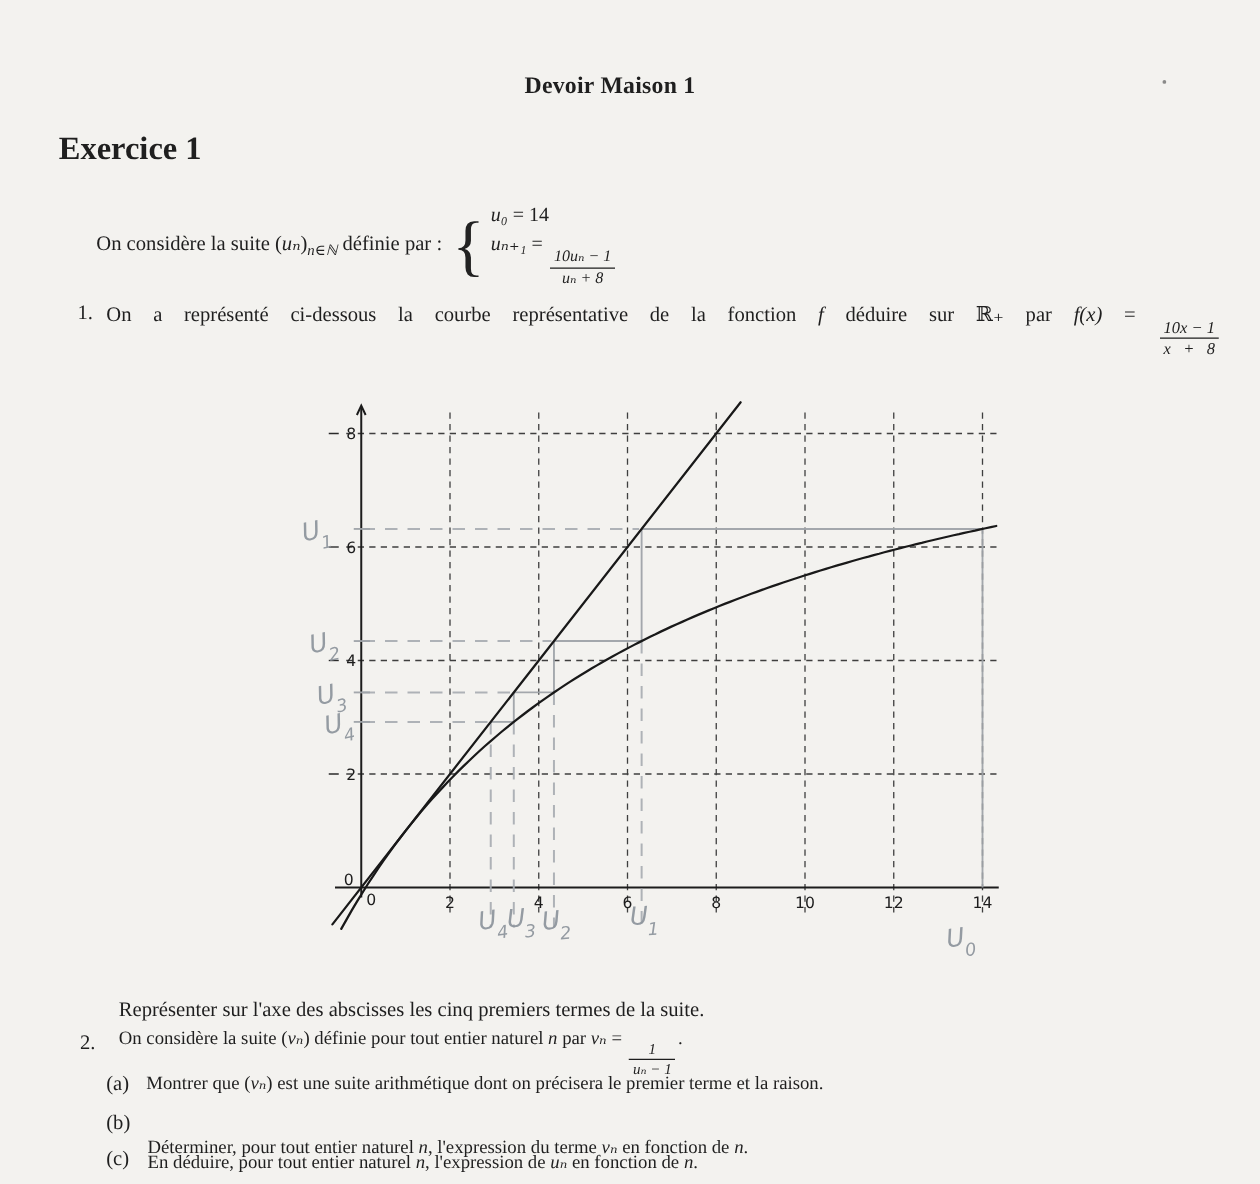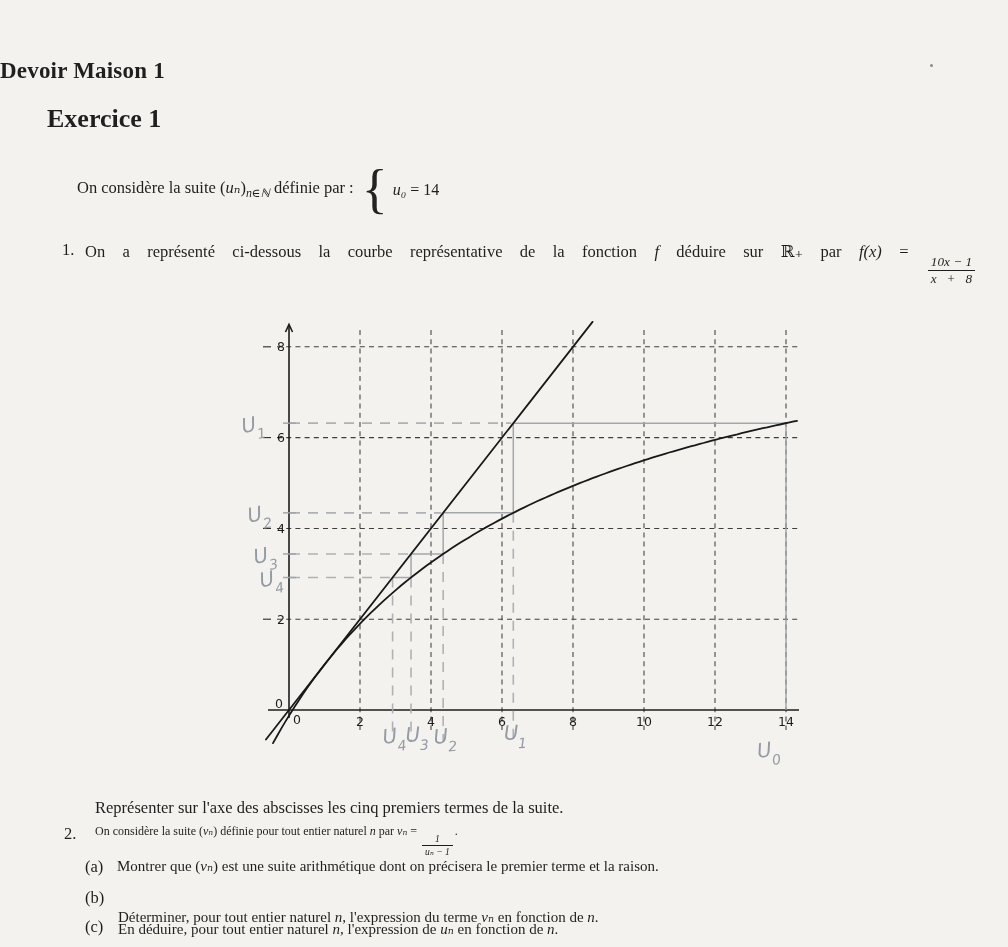--- a/index.html
+++ b/index.html
@@ -3,33 +3,33 @@
 <meta charset="utf-8">
 <style>
   html,body{margin:0;padding:0;}
   body{
     width:1008px;height:947px;overflow:hidden;position:relative;
     background:#f3f2ef;
     font-family:"Liberation Serif","DejaVu Serif",serif;
     color:#1f1f1f;
   }
   .abs{position:absolute;}
-  .page-title{top:58px;left:0;width:976px;text-align:left;font-weight:bold;font-size:23px;letter-spacing:.2px;}
+  .page-title{top:58px;left:0;width:976px;text-align:center;font-weight:bold;font-size:19px;letter-spacing:.2px;}
   .exercise-heading{left:47px;top:104px;font-size:26px;font-weight:bold;}
   .intro{left:77px;top:164px;display:flex;align-items:center;font-size:16.5px;}
   .brace{font-size:54px;line-height:.95;font-weight:400;margin:0 5px 0 8px;color:#222;}
   .cases{display:inline-flex;flex-direction:column;justify-content:center;gap:3px;font-size:16px;}
   .case-row{white-space:nowrap;}
   .item-marker{font-size:16.5px;}
   .m1{left:62px;top:240px;}
   .item1-text{left:85px;top:238px;width:892px;font-size:16.5px;line-height:28px;}
   .just{text-align:justify;text-align-last:justify;}
   .instruction{left:95px;top:798px;font-size:16.5px;}
   .m2{left:64px;top:824px;}
-  .item2-text{left:95px;top:820px;width:880px;font-size:12px;line-height:22px;}
+  .item2-text{left:95px;top:820px;width:880px;font-size:15px;line-height:22px;}
   .ma{left:85px;top:857px;}.mb{left:85px;top:888px;}.mc{left:85px;top:917px;}
   .sub-text{font-size:15px;width:860px;}
   .ta{left:117px;top:857px;}.tb{left:118px;top:908px;}.tc{left:118px;top:920px;}
   .run-m{font-style:italic;}
   .run-sb{font-size:.72em;font-style:italic;vertical-align:sub;}
   .frac{display:inline-flex;flex-direction:column;vertical-align:-.55em;text-align:center;font-style:italic;line-height:1.08;margin:0 2px;}
   .frac .num{display:block;font-size:.8em;padding:0 3px 1px;border-bottom:1.2px solid #1d1d1d;}
   .frac .den{display:block;font-size:.8em;padding:1px 3px 0;}
   .scan-speck{width:3px;height:3px;border-radius:50%;background:#6f6f6f;left:930px;top:64px;opacity:.8;}
   
@@ -49,20 +49,24 @@
 <div class="abs page-title">Devoir Maison 1</div>
 <div class="abs scan-speck"></div>
 
 <div class="abs exercise-heading">Exercice 1</div>
 
 <div class="abs intro">
   <span><span>On considère la suite (</span><span class="run-m">uₙ</span><span>)</span><span class="run-sb">n∈ℕ</span><span> définie par :</span></span>
   <span class="brace">{</span>
   <span class="cases">
     <span class="case-row"><span class="run-m">u₀</span><span> = 14</span></span>
+    <span class="case-row"><span class="run-m">uₙ₊₁</span><span> = </span><span class="frac">
+          <span class="num">10uₙ − 1</span>
+          <span class="den">uₙ + 8</span>
+        </span></span>
   </span>
 </div>
 
 <span class="abs item-marker m1">1.</span>
 <div class="abs item1-text">
   <div class="just"><span>On a représenté ci-dessous la courbe représentative de la fonction </span><span class="run-m">f</span><span> déduire sur ℝ₊ par </span><span class="run-m">f(x)</span><span> = </span><span class="frac">
         <span class="num">10x − 1</span>
         <span class="den">x + 8</span>
       </span></div>
 </div>

